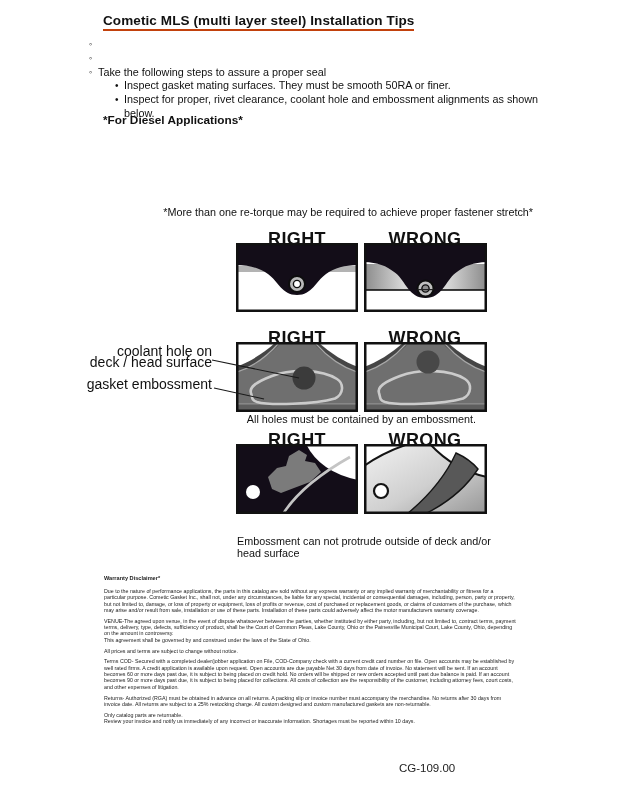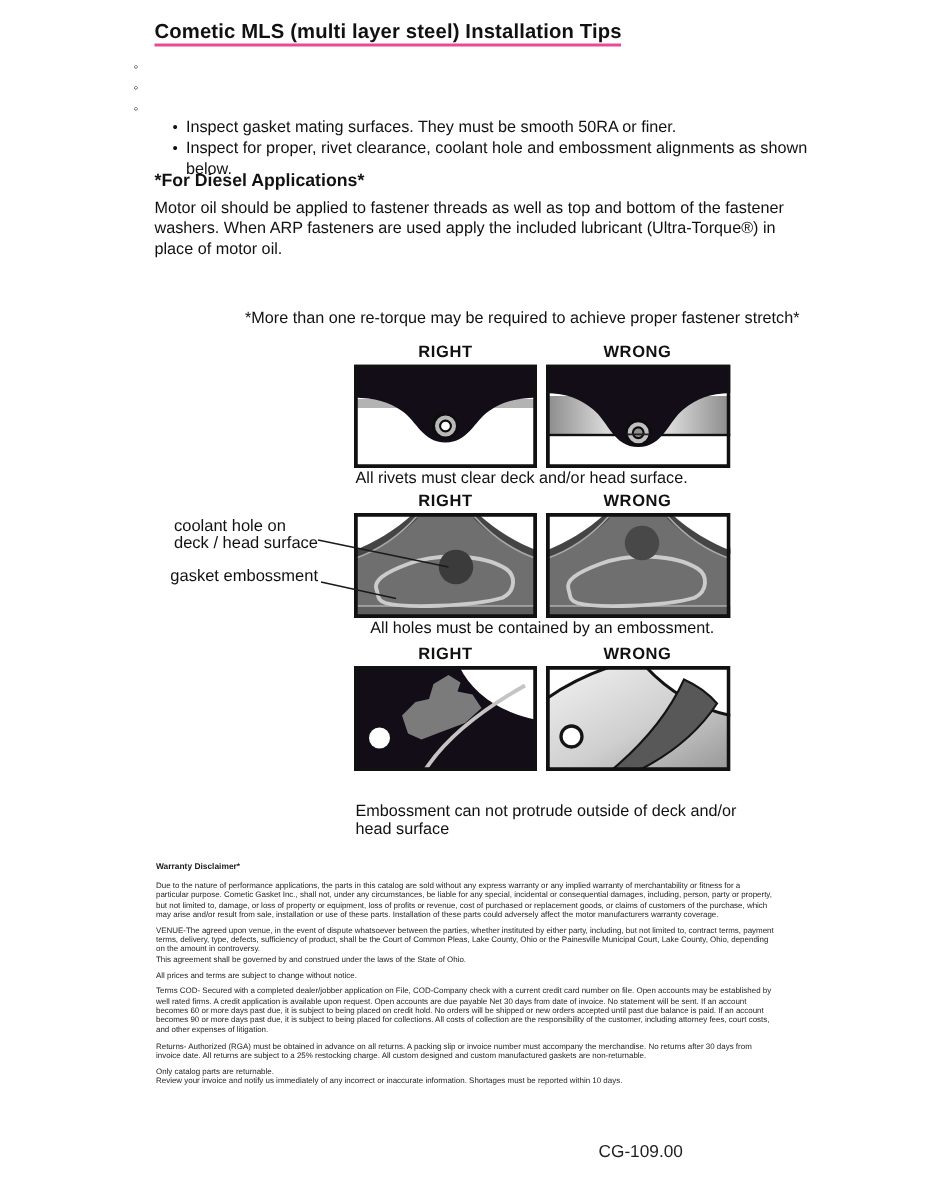--- a/index.html
+++ b/index.html
@@ -1,39 +1,39 @@
 <!DOCTYPE html>
 <html><head>
 <meta charset="utf-8">
 <style>
   html,body{margin:0;padding:0;background:#fff;}
   .page{position:relative;width:618px;height:800px;background:#ffffff;
         font-family:"Liberation Sans",sans-serif;color:#111;overflow:hidden;}
 
   .title{position:absolute;left:103px;top:13px;font-size:13.5px;font-weight:bold;
-         letter-spacing:.1px;border-bottom:2px solid #ec4899;padding-bottom:1px;}
+         letter-spacing:.1px;border-bottom:2px solid #c2410c;padding-bottom:1px;}
 
   .bullets{position:absolute;left:89px;top:38px;font-size:10.8px;line-height:13.8px;width:470px;}
   .b-item{display:flex;}
   .b-glyph{width:9px;flex:0 0 9px;text-align:left;font-size:9px;line-height:13.8px;}
   .b-sub{margin-left:26px;}
   .b-sub .b-glyph{font-size:10px;}
 
   .diesel-heading{position:absolute;left:103px;top:113px;font-size:11.8px;font-weight:bold;}
   .para{position:absolute;left:103px;width:430px;font-size:10.8px;line-height:13.4px;}
   .para1{top:133px;}
   .para2{top:168px;}
   .note{top:206px;text-align:right;}
 
-  .panel-label{position:absolute;font-size:11px;font-weight:bold;letter-spacing:.4px;text-align:center;width:122px;}
+  .panel-label{position:absolute;font-size:18px;font-weight:bold;letter-spacing:.4px;text-align:center;width:122px;}
   .panel{position:absolute;display:block;}
   .caption{position:absolute;font-size:10.8px;line-height:11.5px;color:#111;}
 
-  .diagram-label{position:absolute;right:406px;font-size:11px;line-height:10.5px;
-                 text-align:left;white-space:pre-line;color:#111;}
+  .diagram-label{position:absolute;right:406px;font-size:14px;line-height:10.5px;
+                 text-align:right;white-space:pre-line;color:#111;}
   .leaders{position:absolute;left:198px;top:338px;pointer-events:none;}
 
   .warranty{position:absolute;left:104px;top:575px;width:412px;color:#1c1c1c;}
   .warranty .w-head{font-size:5.6px;font-weight:bold;margin:0 0 7px 0;}
   .warranty p{font-size:5.3px;line-height:6.3px;margin:0 0 4.6px 0;white-space:pre-line;}
 
   .page-number{position:absolute;left:385px;top:762px;font-size:11.5px;color:#222;margin-left:14px;}
 </style>
 </head>
 <body>
@@ -44,33 +44,33 @@
 
   <div class="bullets">
     <div class="b-item">
       <span class="b-glyph">◦</span>
     </div>
     <div class="b-item">
       <span class="b-glyph">◦</span>
     </div>
     <div class="b-item">
       <span class="b-glyph">◦</span>
+      <span>Take the following steps to assure a proper seal</span>
     </div>
     <div class="b-item b-sub">
       <span class="b-glyph">•</span>
       <span>Inspect gasket mating surfaces.  They must be smooth 50RA or finer.</span>
     </div>
     <div class="b-item b-sub">
       <span class="b-glyph">•</span>
       <span>Inspect for proper, rivet clearance, coolant hole and embossment alignments as shown below.</span>
     </div>
   </div>
 
   <div class="diesel-heading">*For Diesel Applications*</div>
-  <div class="para para1">Motor oil should be applied to fastener threads as well as top and bottom of the fastener washers. When ARP fasteners are used apply the included lubricant (Ultra-Torque®) in place of motor oil.</div>
   <div class="para note">*More than one re-torque may be required to achieve proper fastener stretch*</div>
 
   <div class="panel-label" style="left:236px;top:229px;">RIGHT</div>
   <div class="panel-label" style="left:364px;top:229px;">WRONG</div>
 
   <svg class="panel" style="left:236px;top:243px;" width="122" height="69" viewBox="0 0 122 69">
     <rect x="0" y="0" width="122" height="69" fill="#ffffff"></rect>
     <rect x="0" y="23" width="122" height="6" fill="#b3b3b3"></rect>
     <path d="M0,0 H122 V22 C108,22.5 99,24.5 90,31 C80,38 76,52 61,52 C46,52 42,38 32,31 C23,24.5 14,22.5 0,22 Z" fill="#130d18"></path>
     <circle cx="61" cy="41" r="8" fill="#b9b9b9" stroke="#0d0d0d" stroke-width="2"></circle>
@@ -90,21 +90,20 @@
     <rect x="0" y="0" width="123" height="69" fill="#ffffff"></rect>
     <rect x="0" y="21" width="123" height="26" fill="url(#gB)"></rect>
     <rect x="0" y="46.2" width="123" height="1.6" fill="#111"></rect>
     <path d="M0,0 H123 V19 C109,19.5 101,22.5 91.5,30 C81.5,38 78,55 61.5,55 C45,55 41.5,38 31.5,30 C22,22.5 14,19.5 0,19 Z" fill="#130d18"></path>
     <circle cx="61.5" cy="45.5" r="8" fill="#c0c0c0" stroke="#0d0d0d" stroke-width="2"></circle>
     <circle cx="61.5" cy="45.5" r="3.6" fill="#8f8f8f" stroke="#0d0d0d" stroke-width="1.4"></circle>
     <line x1="53.5" y1="46.6" x2="69.5" y2="46.6" stroke="#222" stroke-width="1.2"></line>
     <rect x="1.25" y="1.25" width="120.5" height="66.5" fill="none" stroke="#111" stroke-width="2.5"></rect>
   </svg>
 
-  <div class="caption" style="left:237px;top:314px;">All rivets must clear deck and/or head surface.</div>
 
   <div class="panel-label" style="left:236px;top:328px;">RIGHT</div>
   <div class="panel-label" style="left:364px;top:328px;">WRONG</div>
 
   <div class="diagram-label" style="top:346px;">coolant hole on
 deck / head surface</div>
   <div class="diagram-label" style="top:379px;">gasket embossment</div>
 
   <svg class="panel" style="left:236px;top:342px;" width="122" height="70" viewBox="0 0 122 70">
     <rect x="0" y="0" width="122" height="70" fill="#6f6f6f"></rect>

